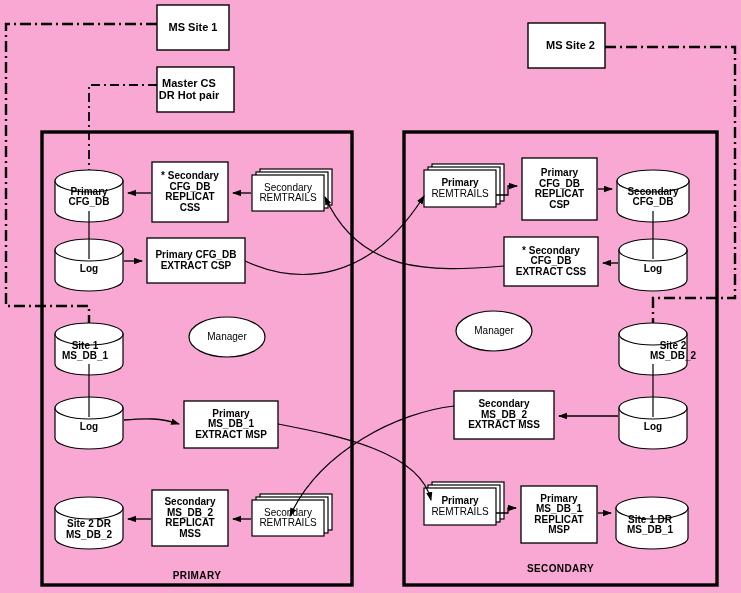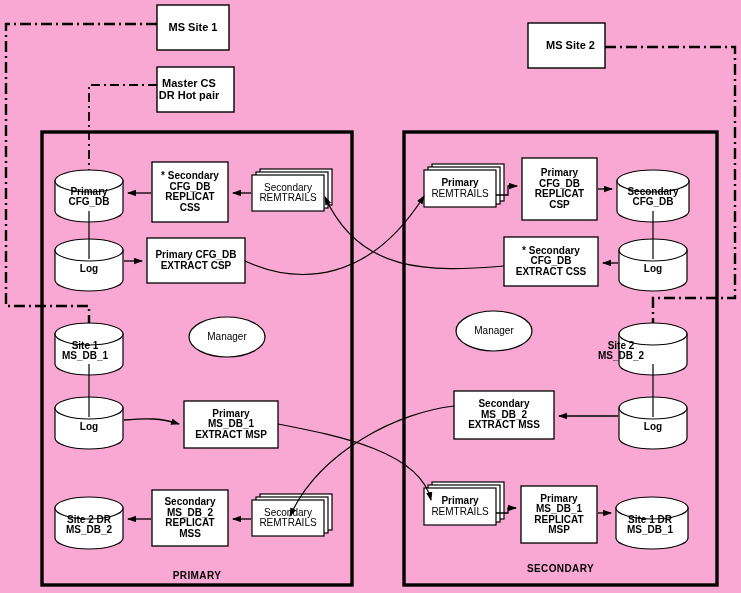--- a/index.html
+++ b/index.html
@@ -169,21 +169,21 @@
   <div class="nodeText bold t10" style="left:55px;top:182px;width:68px;height:30px;white-space:pre-line;"><span>Primary
 CFG_DB</span></div>
   <div class="nodeText bold t10" style="left:55px;top:256px;width:68px;height:26px;">
       <span>Log</span>
     </div>
   <div class="nodeText bold t10" style="left:55px;top:336px;width:60px;height:30px;white-space:pre-line;"><span>Site 1
 MS_DB_1</span></div>
   <div class="nodeText bold t10" style="left:55px;top:414px;width:68px;height:26px;">
       <span>Log</span>
     </div>
-  <div class="nodeText bold t10" style="left:53px;top:510px;width:72px;height:30px;white-space:pre-line;"><span>Site 2 DR
+  <div class="nodeText bold t10" style="left:53px;top:510px;width:72px;height:30px;white-space:pre-line;justify-content:flex-end;"><span>Site 2 DR
 MS_DB_2</span></div>
 
   <div class="nodeText bold t10" style="left:152px;top:162px;width:76px;height:60px;white-space:pre-line;"><span>* Secondary
 CFG_DB
 REPLICAT
 CSS</span></div>
   <div class="nodeText bold t10" style="left:147px;top:238px;width:98px;height:45px;white-space:pre-line;"><span>Primary CFG_DB
 EXTRACT CSP</span></div>
   <div class="nodeText bold t10" style="left:184px;top:401px;width:94px;height:47px;white-space:pre-line;"><span>Primary
 MS_DB_1
@@ -200,21 +200,21 @@
 
   <div class="nodeText reg t10" style="left:189px;top:317px;width:76px;height:40px;">
       <span>Manager</span>
     </div>
 
   <div class="nodeText bold t10" style="left:617px;top:182px;width:72px;height:30px;white-space:pre-line;"><span>Secondary
 CFG_DB</span></div>
   <div class="nodeText bold t10" style="left:619px;top:256px;width:68px;height:26px;">
       <span>Log</span>
     </div>
-  <div class="nodeText bold t10" style="left:587px;top:336px;width:68px;height:30px;white-space:pre-line;"><span>Site 2
+  <div class="nodeText bold t10" style="left:619px;top:336px;width:68px;height:30px;white-space:pre-line;padding-left:20px;"><span>Site 2
 MS_DB_2</span></div>
   <div class="nodeText bold t10" style="left:619px;top:414px;width:68px;height:26px;">
       <span>Log</span>
     </div>
   <div class="nodeText bold t10" style="left:614px;top:510px;width:72px;height:30px;white-space:pre-line;"><span>Site 1 DR
 MS_DB_1</span></div>
 
   <div class="nodeText bold t10" style="left:522px;top:158px;width:75px;height:62px;white-space:pre-line;"><span>Primary
 CFG_DB
 REPLICAT

